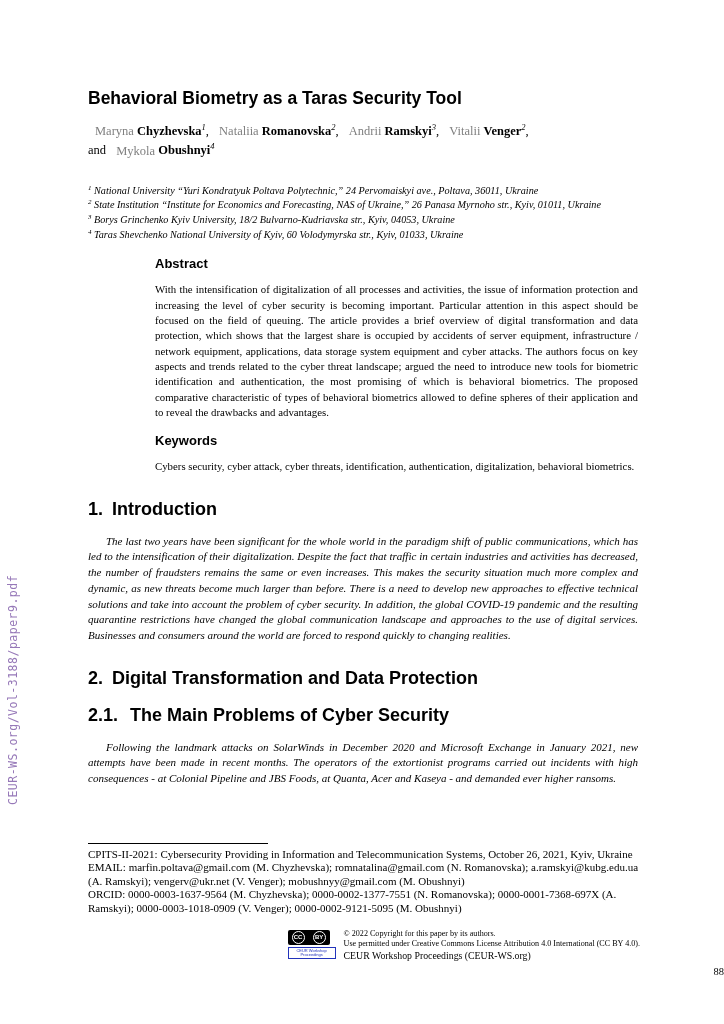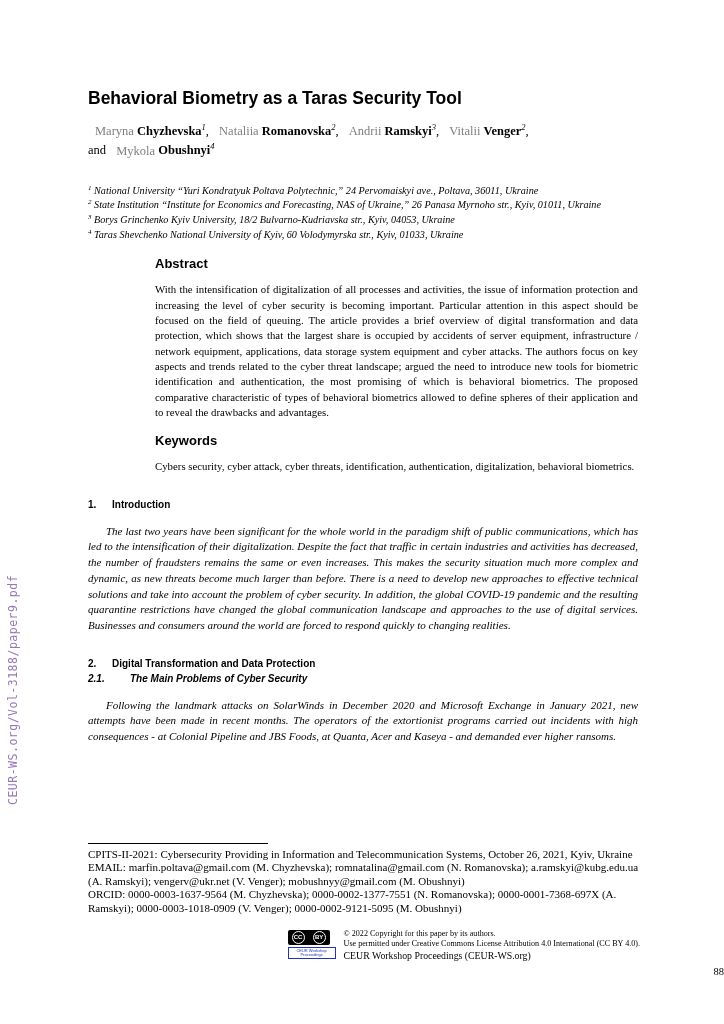--- a/index.html
+++ b/index.html
@@ -75,26 +75,26 @@
     line-height: 1.42;
     text-align: justify;
     margin-top: 11px;
     color: #000;
   }
   .kw-wrap { margin-left: 67px; margin-top: 13px; width: 483px; }
 
   .sec-head {
     font-family: "Liberation Sans", sans-serif;
     font-weight: bold;
-    font-size: 10px;
+    font-size: 18px;
     color: #000;
     margin-top: 24px;
   }
   .sec-head .num { display: inline-block; min-width: 24px; }
-  .sec-head.sub { margin-top: 4px; font-style: italic; }
+  .sec-head.sub { margin-top: 16px; }
   .sec-head.sub .num { min-width: 42px; }
 
   .para {
     font-size: 11px;
     line-height: 1.43;
     text-align: justify;
     text-indent: 18px;
     margin-top: 14px;
     color: #000;
     font-style: italic;

